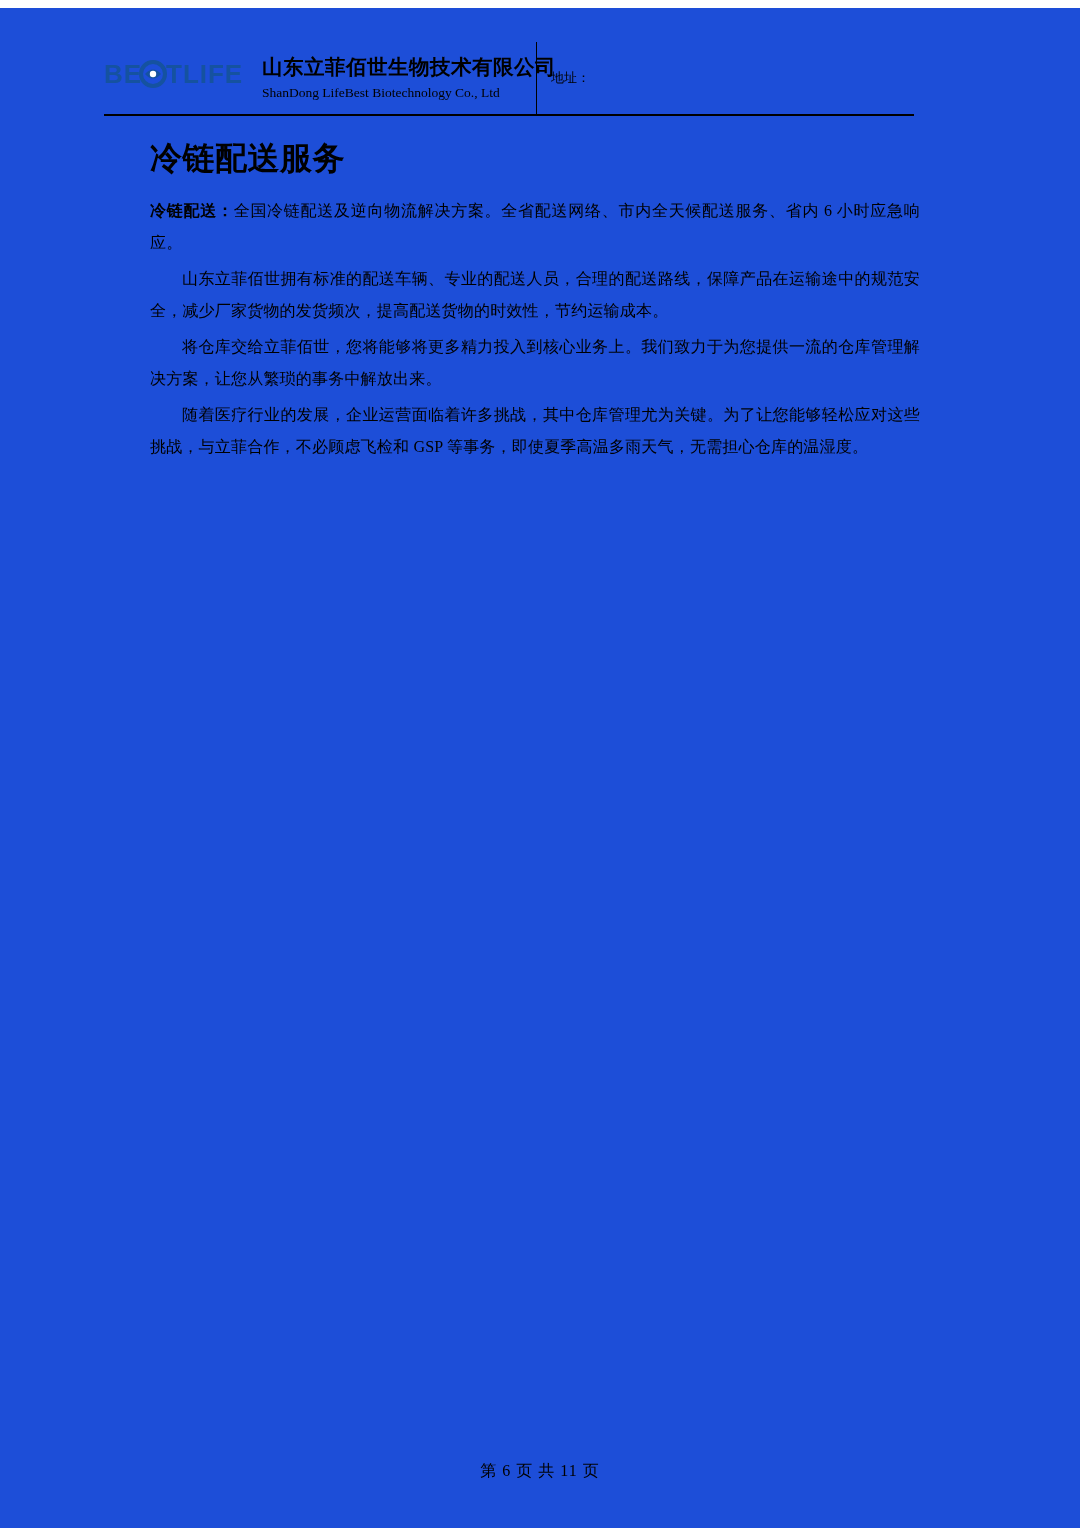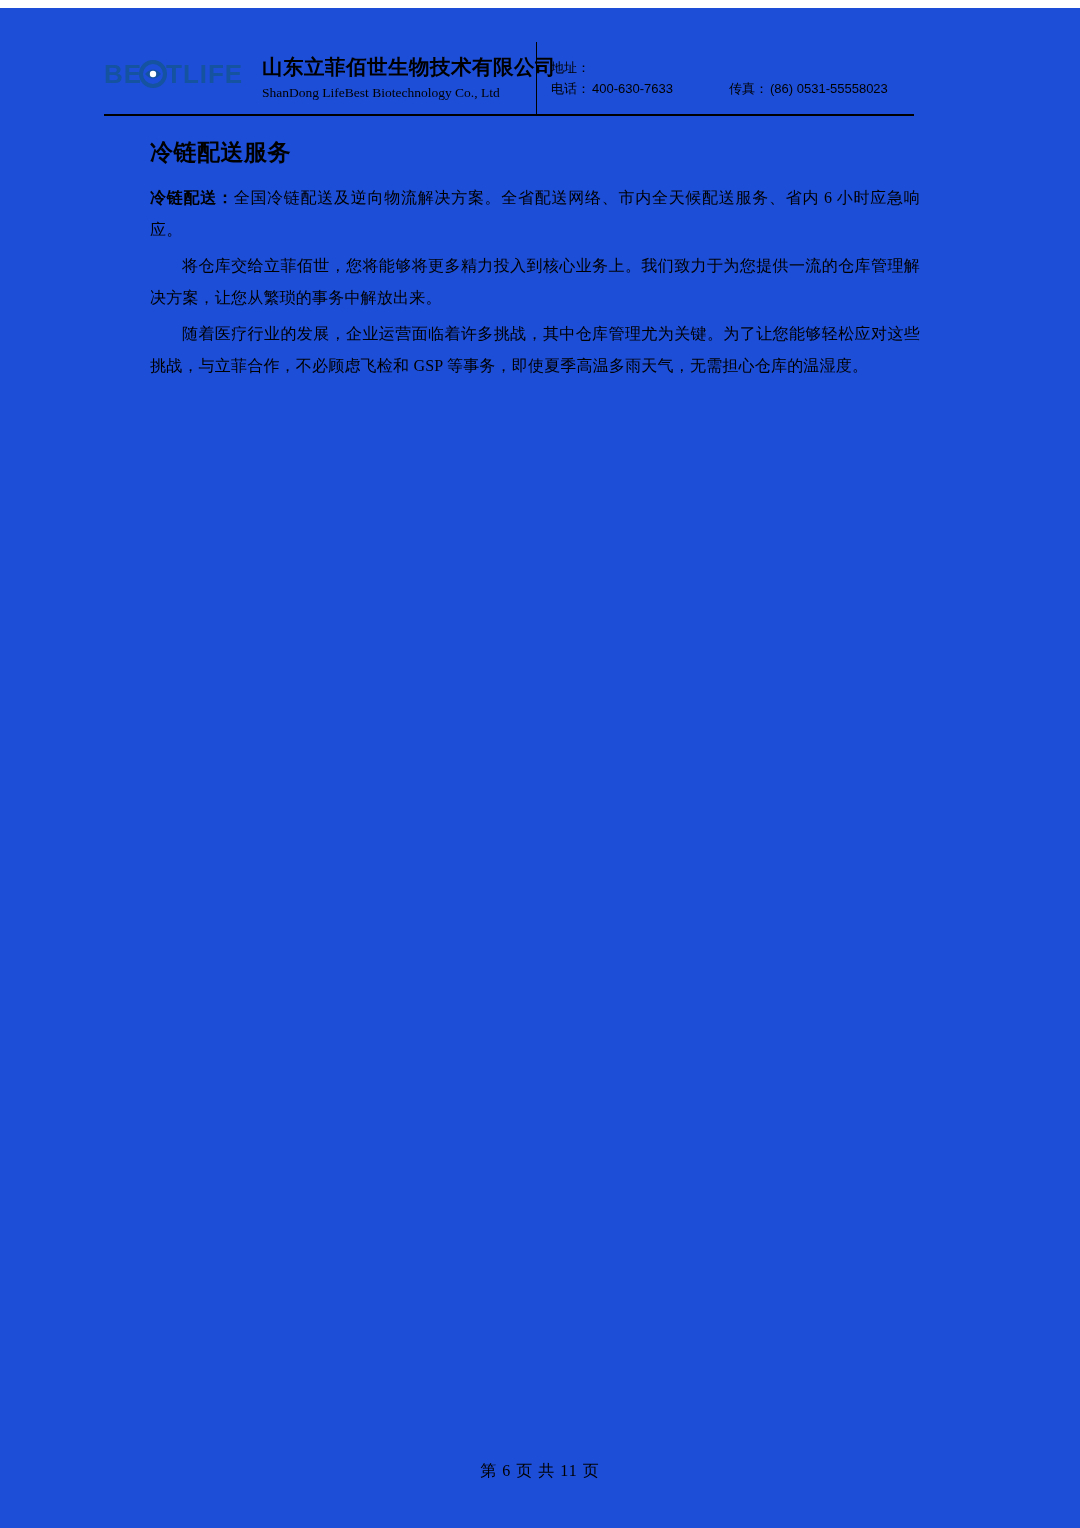--- a/index.html
+++ b/index.html
@@ -117,21 +117,21 @@
   
   .content {
     position: absolute;
     top: 128px;
     left: 150px;
     width: 770px;
   }
 
   h1.section-title {
     font-family: "Liberation Sans", sans-serif;
-    font-size: 23px;
+    font-size: 32px;
     font-weight: bold;
     margin: 0 0 14px 0;
     letter-spacing: .5px;
     line-height: 1.4;
   }
 
   p.para {
     font-size: 16px;
     line-height: 2.0;
     margin: 0 0 4px 0;
@@ -183,37 +183,31 @@
         <div class="en-name">ShanDong LifeBest Biotechnology Co., Ltd</div>
       </div>
     </div>
 
     <div class="lh-divider"></div>
 
     <div class="lh-right">
       <div class="lh-row">
         <span class="lh-label">地址：</span>
       </div>
-      <div class="lh-row">
-        <span class="lh-col1">
-          <span class="lh-label">电话：</span><span class="lh-val">400-630-7633</span>
-        </span>
-        <span class="lh-label">传真：</span>
-        <span class="lh-val">(86) 0531-55558023</span>
-      </div>
     </div>
   </div>
 
   <div class="header-rule"></div>
 
   <div class="content">
     <h1 class="section-title">冷链配送服务</h1>
 
     <p class="para"><span class="lead-label">冷链配送：</span><span>全国冷链配送及逆向物流解决方案。全省配送网络、市内全天候配送服务、省内 6 小时应急响应。</span></p>
 
+    <p class="para indent">山东立菲佰世拥有标准的配送车辆、专业的配送人员，合理的配送路线，保障产品在运输途中的规范安全，减少厂家货物的发货频次，提高配送货物的时效性，节约运输成本。</p>
 
     <p class="para indent">将仓库交给立菲佰世，您将能够将更多精力投入到核心业务上。我们致力于为您提供一流的仓库管理解决方案，让您从繁琐的事务中解放出来。</p>
 
     <p class="para indent">随着医疗行业的发展，企业运营面临着许多挑战，其中仓库管理尤为关键。为了让您能够轻松应对这些挑战，与立菲合作，不必顾虑飞检和 GSP 等事务，即使夏季高温多雨天气，无需担心仓库的温湿度。</p>
   </div>
 
   <div class="footer">第 6 页 共 11 页</div>
 
 </div>
 

